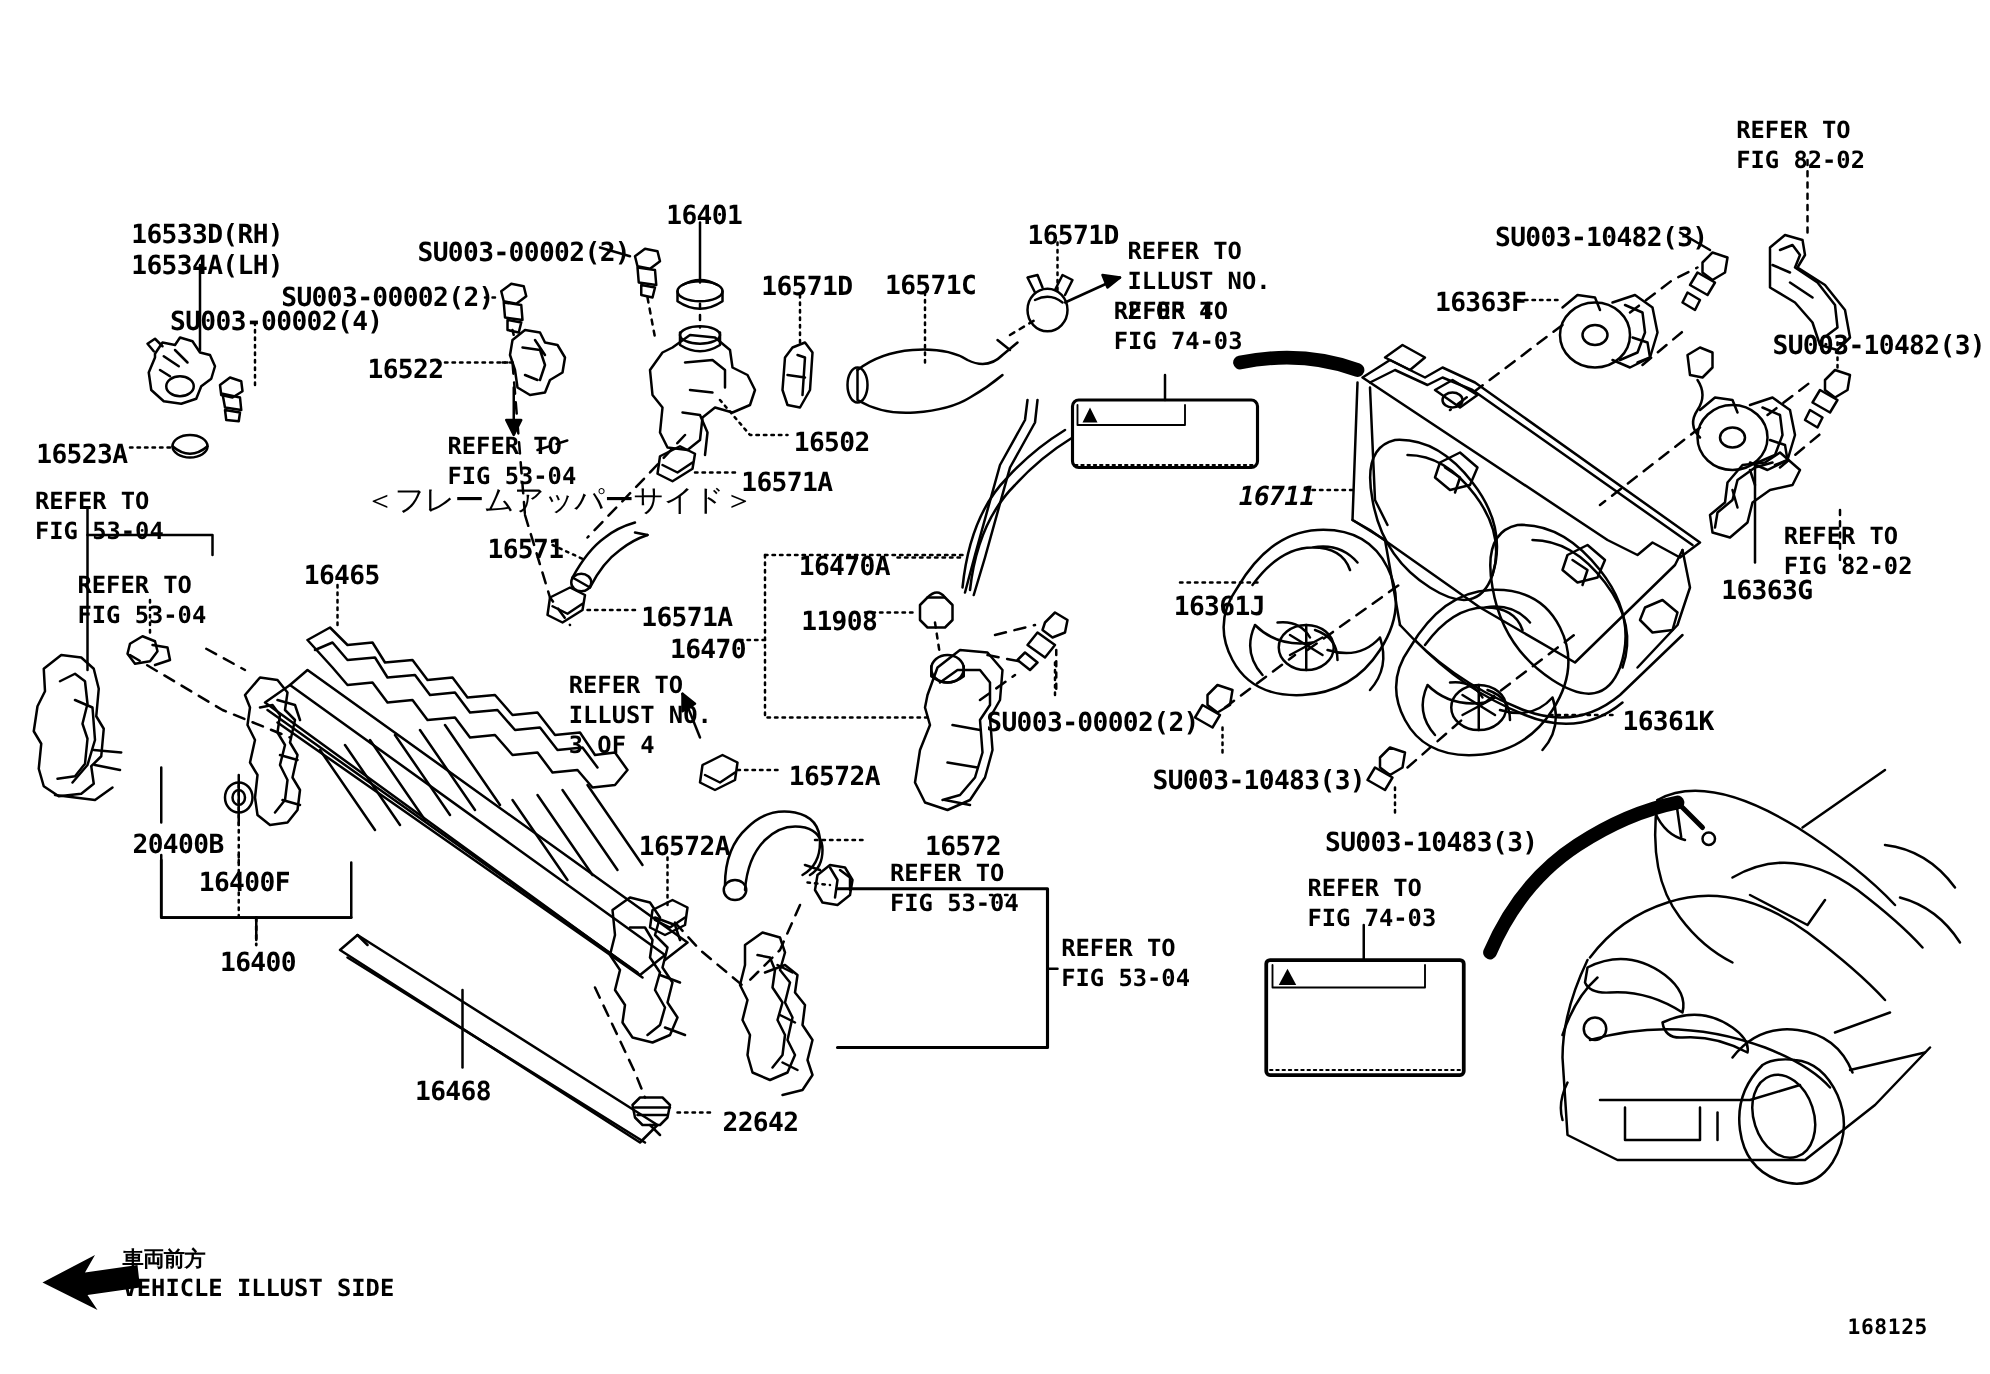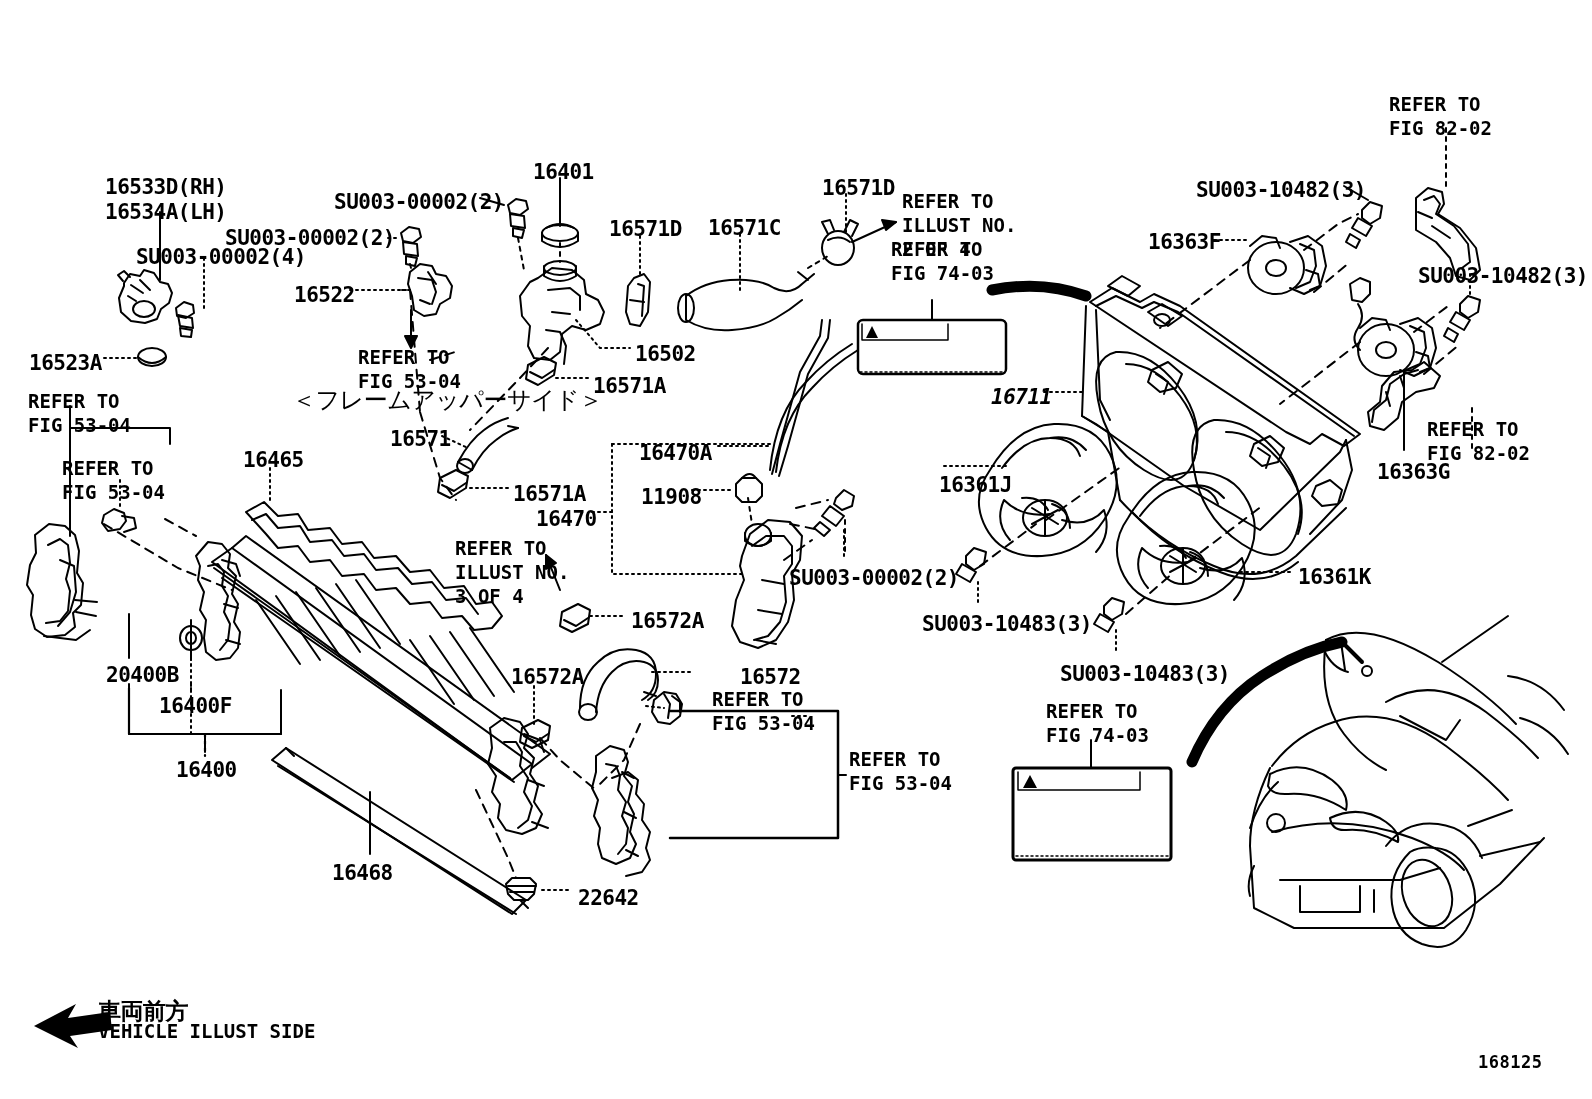--- a/index.html
+++ b/index.html
@@ -9,21 +9,21 @@
   #root{position:absolute;left:0;top:0;width:1592px;height:1099px;}
   svg.layer{position:absolute;left:0;top:0;width:1592px;height:1099px;}
   .lbl{position:absolute;color:#000;font-weight:bold;white-space:pre;
        font-family:"DejaVu Sans Mono","Liberation Mono",monospace;
        letter-spacing:-0.5px;line-height:1.18;}
   .pn{font-size:21px;}
   .ref{font-size:19px;letter-spacing:0px;}
   .jp{font-size:24px;font-family:"DejaVu Sans","Liberation Sans",sans-serif;font-weight:normal;}
   .figno{font-size:17px;letter-spacing:0.5px;}
   .front{font-size:19px;letter-spacing:0px;font-weight:bold;}
-  .frontjp{font-size:23px;font-family:"DejaVu Sans","Liberation Sans",sans-serif;font-weight:bold;}
+  .frontjp{font-size:17px;font-family:"DejaVu Sans","Liberation Sans",sans-serif;font-weight:bold;}
 </style>
 </head>
 <body>
 
 <div id="root">
 
   <svg class="layer" viewBox="0 0 1592 1099">
     <g fill="none" stroke="#000" stroke-width="2" stroke-linecap="round" stroke-linejoin="round">
 
       <g>

